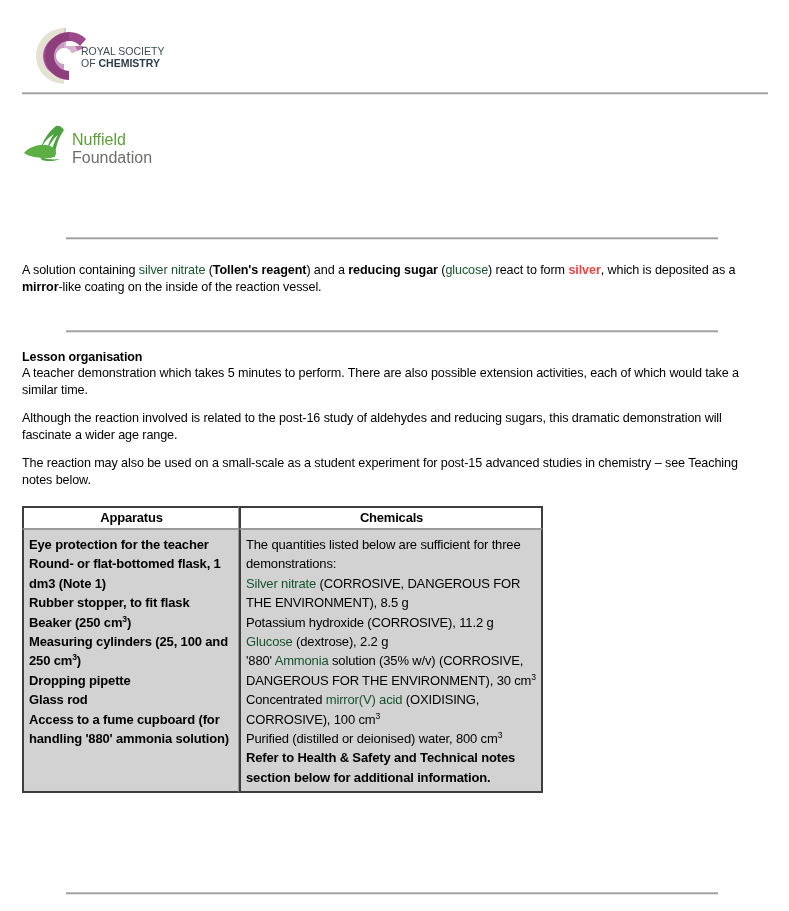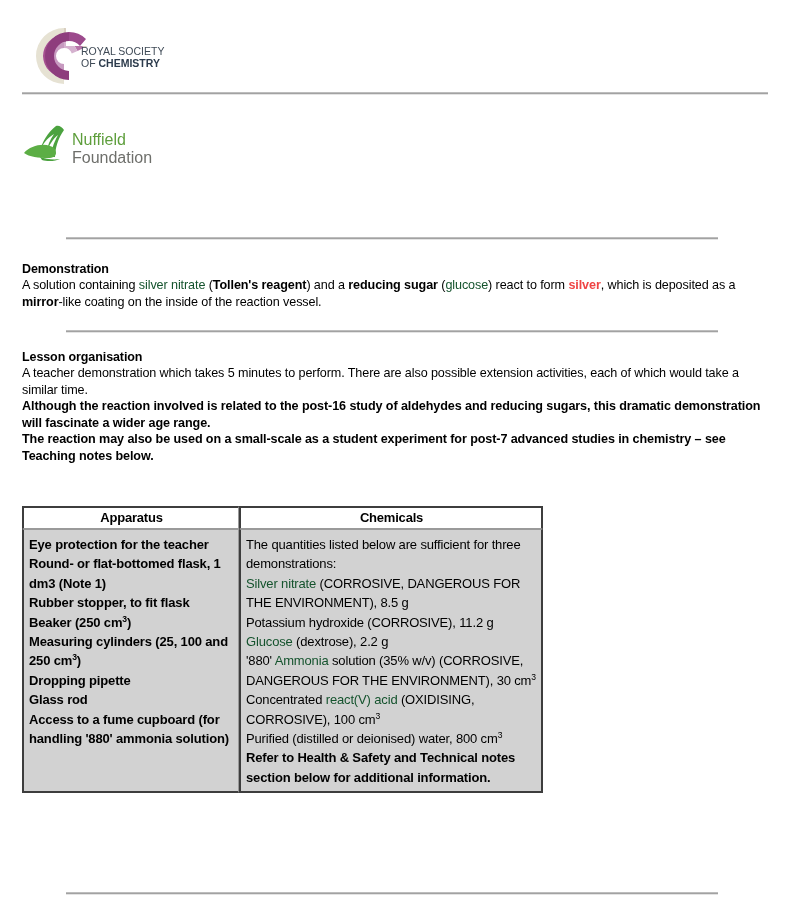--- a/index.html
+++ b/index.html
@@ -66,21 +66,21 @@
     margin: 0 0 1px 0;
     letter-spacing: -0.1px;
   }
 
   .para {
     font-size: 12.6px;
     line-height: 16.5px;
     margin: 0;
     letter-spacing: -0.1px;
   }
-  .para + .para { margin-top: 0; font-weight: bold; }
+  .para + .para { margin-top: 12px; }
 
   .block-demo {
     position: absolute;
     left: 22px;
     top: 262px;
     width: 744px;
   }
   .block-lesson {
     position: absolute;
     left: 22px;
@@ -183,31 +183,30 @@
       <path d="M20 33 C26 35 33 36 40 35 C36 37 28 38 22 36 Z" fill="#4ba23f"></path>
       <text x="52" y="21" font-family="'Liberation Sans', sans-serif" font-size="16" fill="#5e9e3c">Nuffield</text>
       <text x="52" y="39" font-family="'Liberation Sans', sans-serif" font-size="16" fill="#6e6f6b">Foundation</text>
     </svg>
   </div>
 
 
   <div class="rule rule-2"></div>
 
   <div class="block-demo">
-    <div class="section-head">Demonstration</div>
     <p class="para"><span>A solution containing </span><a class="link" href="#">silver nitrate</a><span> (</span><b>Tollen's reagent</b><span>) and a </span><b>reducing sugar</b><span> (</span><a class="link" href="#">glucose</a><span>) react to form </span><a class="link-bold" href="#">silver</a><span>, which is deposited as a </span><b>mirror</b><span>-like coating on the inside of the reaction vessel.</span></p>
   </div>
 
   <div class="rule rule-3"></div>
 
   <div class="block-lesson">
     <div class="section-head">Lesson organisation</div>
     <p class="para">A teacher demonstration which takes 5 minutes to perform. There are also possible extension activities, each of which would take a similar time.</p>
     <p class="para">Although the reaction involved is related to the post-16 study of aldehydes and reducing sugars, this dramatic demonstration will fascinate a wider age range.</p>
-    <p class="para">The reaction may also be used on a small-scale as a student experiment for post-7 advanced studies in chemistry – see Teaching notes below.</p>
+    <p class="para">The reaction may also be used on a small-scale as a student experiment for post-15 advanced studies in chemistry – see Teaching notes below.</p>
   </div>
 
   <table class="apparatus-table">
     <thead>
       <tr>
         <th class="th-cell col-apparatus">Apparatus</th>
         <th class="th-cell col-chemicals last">Chemicals</th>
       </tr>
     </thead>
     <tbody>
@@ -224,21 +223,21 @@
               <div class="app-line">Access to a fume cupboard (for handling '880' ammonia solution)</div>
             </div>
         </td>
         <td class="td-cell col-chemicals last">
           <div id="chemicals-list">
               <div class="chem-line">The quantities listed below are sufficient for three demonstrations:</div>
               <div class="chem-line"><a class="link" href="#">Silver nitrate</a> (CORROSIVE, DANGEROUS FOR THE ENVIRONMENT), 8.5 g</div>
               <div class="chem-line">Potassium hydroxide (CORROSIVE), 11.2 g</div>
               <div class="chem-line"><a class="link" href="#">Glucose</a> (dextrose), 2.2 g</div>
               <div class="chem-line">'880' <a class="link" href="#">Ammonia</a> solution (35% w/v) (CORROSIVE, DANGEROUS FOR THE ENVIRONMENT), 30 cm<sup>3</sup></div>
-              <div class="chem-line">Concentrated <a class="link" href="#">react(V) acid</a> (OXIDISING, CORROSIVE), 100 cm<sup>3</sup></div>
+              <div class="chem-line">Concentrated <a class="link" href="#">mirror(V) acid</a> (OXIDISING, CORROSIVE), 100 cm<sup>3</sup></div>
               <div class="chem-line">Purified (distilled or deionised) water, 800 cm<sup>3</sup></div>
               <div class="chem-line bold">Refer to Health &amp; Safety and Technical notes section below for additional information.</div>
             </div>
         </td>
       </tr>
     </tbody>
   </table>
 
   <div class="rule rule-bot"></div>
 

